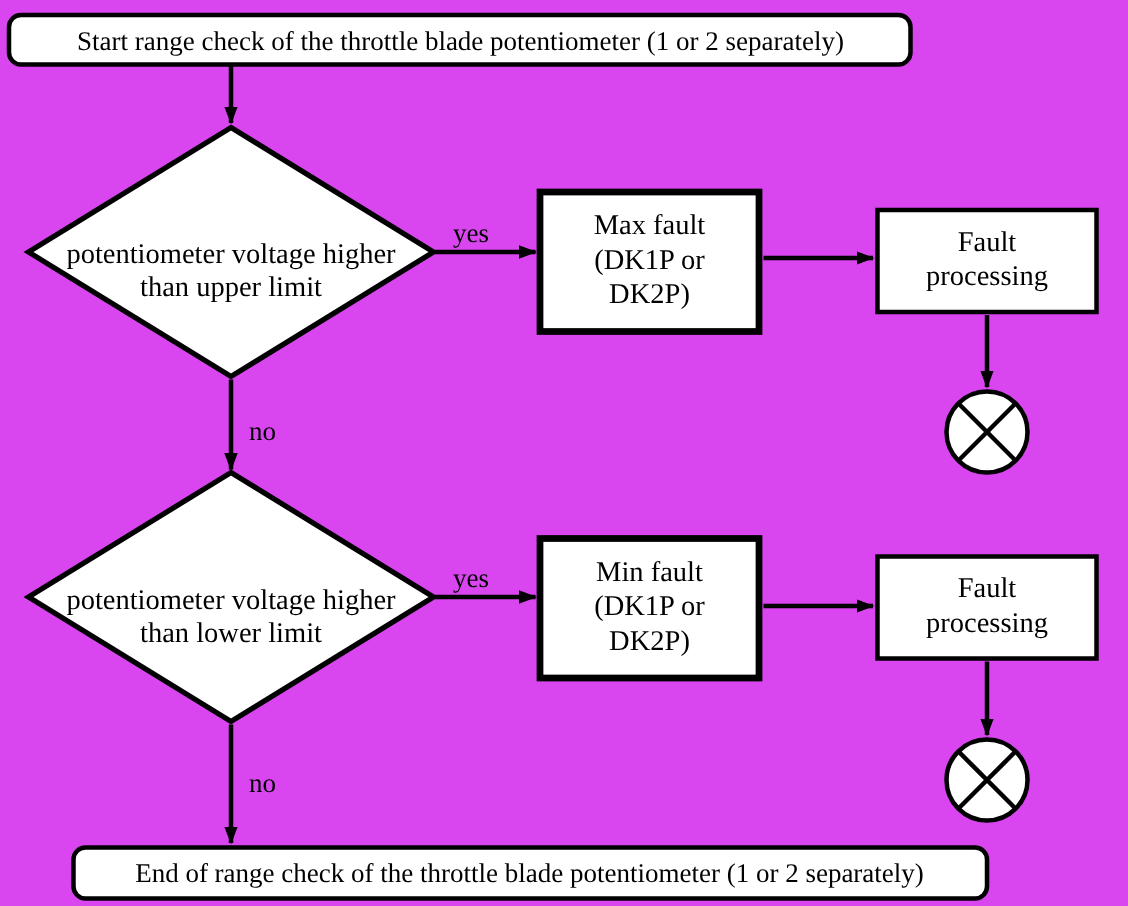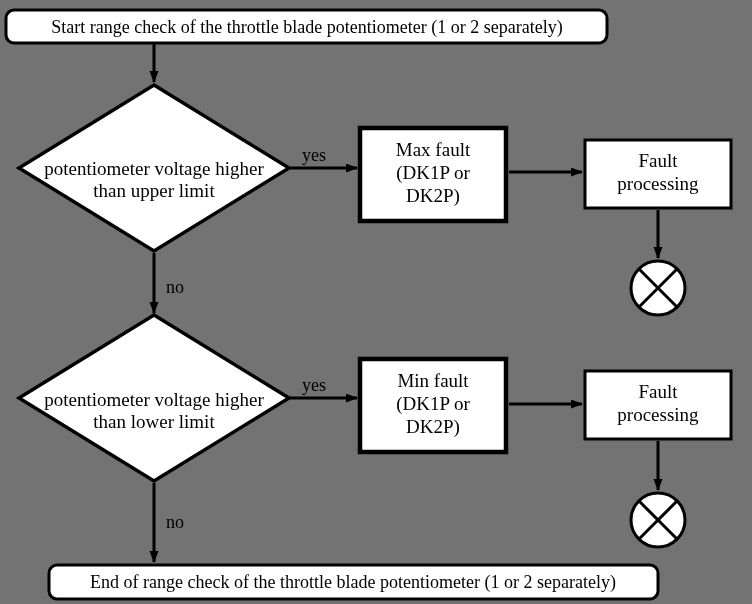--- a/index.html
+++ b/index.html
@@ -1,20 +1,20 @@
 <!DOCTYPE html>
 <html><head>
 <meta charset="utf-8">
 <style>
   html, body { margin: 0; padding: 0; background: #ffffff; }
   .stage {
     position: relative;
     width: 752px;
     height: 604px;
-    background: #737373;
+    background: #d946ef;
     overflow: hidden;
   }
   svg { display: block; }
   svg text {
     font-family: "Liberation Serif", serif;
     fill: #000000;
   }
   .tc { text-anchor: middle; }
   .tl { text-anchor: start; }
   .t18 { font-size: 18px; }

